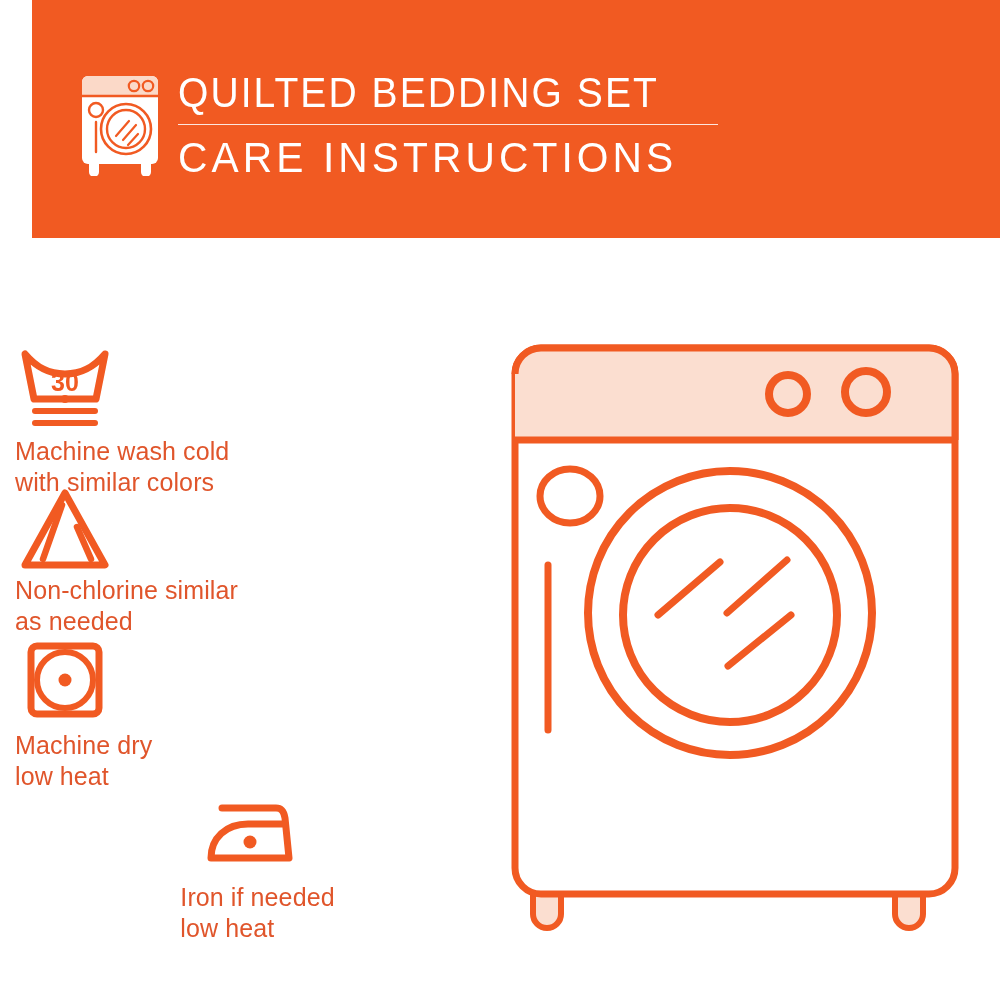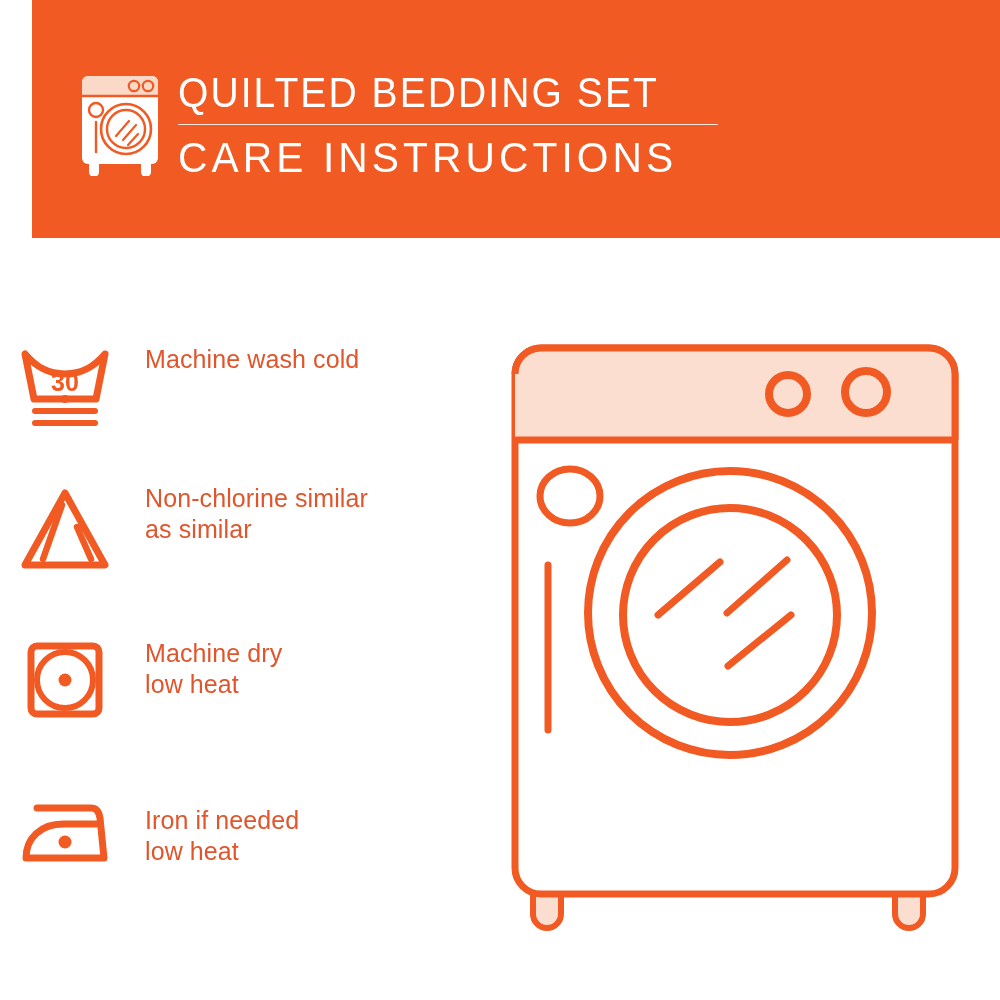--- a/index.html
+++ b/index.html
@@ -78,20 +78,21 @@
     top: 238px;
     width: 500px;
     height: 762px;
   }
   .care-row {
     position: absolute;
     left: 0;
     width: 500px;
     display: flex;
     align-items: flex-start;
+    flex-direction: column;
   }
   .care-icon {
     position: relative;
     width: 130px;
     min-width: 130px;
     display: flex;
     justify-content: center;
     align-items: center;
   }
   .care-text {
@@ -167,34 +168,35 @@
         <svg viewBox="0 0 100 92" width="100" height="92" aria-hidden="true">
           <path d="M10 10 L19 55 H81 L90 10 C78 24 66 30 50 30 C34 30 22 24 10 10 Z" fill="none" stroke="#f15a22" stroke-width="7" stroke-linejoin="round" stroke-linecap="round"></path>
           <text x="50" y="47" font-family="'Liberation Sans', sans-serif" font-size="25" font-weight="700" fill="#f15a22" text-anchor="middle">30</text>
           <circle cx="50" cy="55" r="4" fill="#f15a22"></circle>
           <rect x="17" y="64" width="66" height="6" rx="3" fill="#f15a22"></rect>
           <rect x="17" y="76" width="66" height="6" rx="3" fill="#f15a22"></rect>
         </svg>
       </div>
       <div class="care-text">
         <span class="tline">Machine wash cold</span>
+        <span class="tline">with similar colors</span>
       </div>
     </div>
 
     <div class="care-row" id="row-bleach">
       <div class="care-icon">
         <svg viewBox="0 0 100 92" width="100" height="92" aria-hidden="true">
           <path d="M50 10 L90 82 H10 Z" fill="none" stroke="#f15a22" stroke-width="7" stroke-linejoin="round"></path>
           <line x1="47" y1="22" x2="28" y2="76" stroke="#f15a22" stroke-width="6.5" stroke-linecap="round"></line>
           <line x1="62" y1="44" x2="76" y2="76" stroke="#f15a22" stroke-width="6.5" stroke-linecap="round"></line>
         </svg>
       </div>
       <div class="care-text">
         <span class="tline">Non-chlorine similar</span>
-        <span class="tline">as similar</span>
+        <span class="tline">as needed</span>
       </div>
     </div>
 
     <div class="care-row" id="row-dry">
       <div class="care-icon">
         <svg viewBox="0 0 100 92" width="100" height="92" aria-hidden="true">
           <rect x="16" y="8" width="68" height="68" rx="6" ry="6" fill="none" stroke="#f15a22" stroke-width="7"></rect>
           <circle cx="50" cy="42" r="28" fill="none" stroke="#f15a22" stroke-width="6"></circle>
           <circle cx="50" cy="42" r="6.5" fill="#f15a22"></circle>
         </svg>

